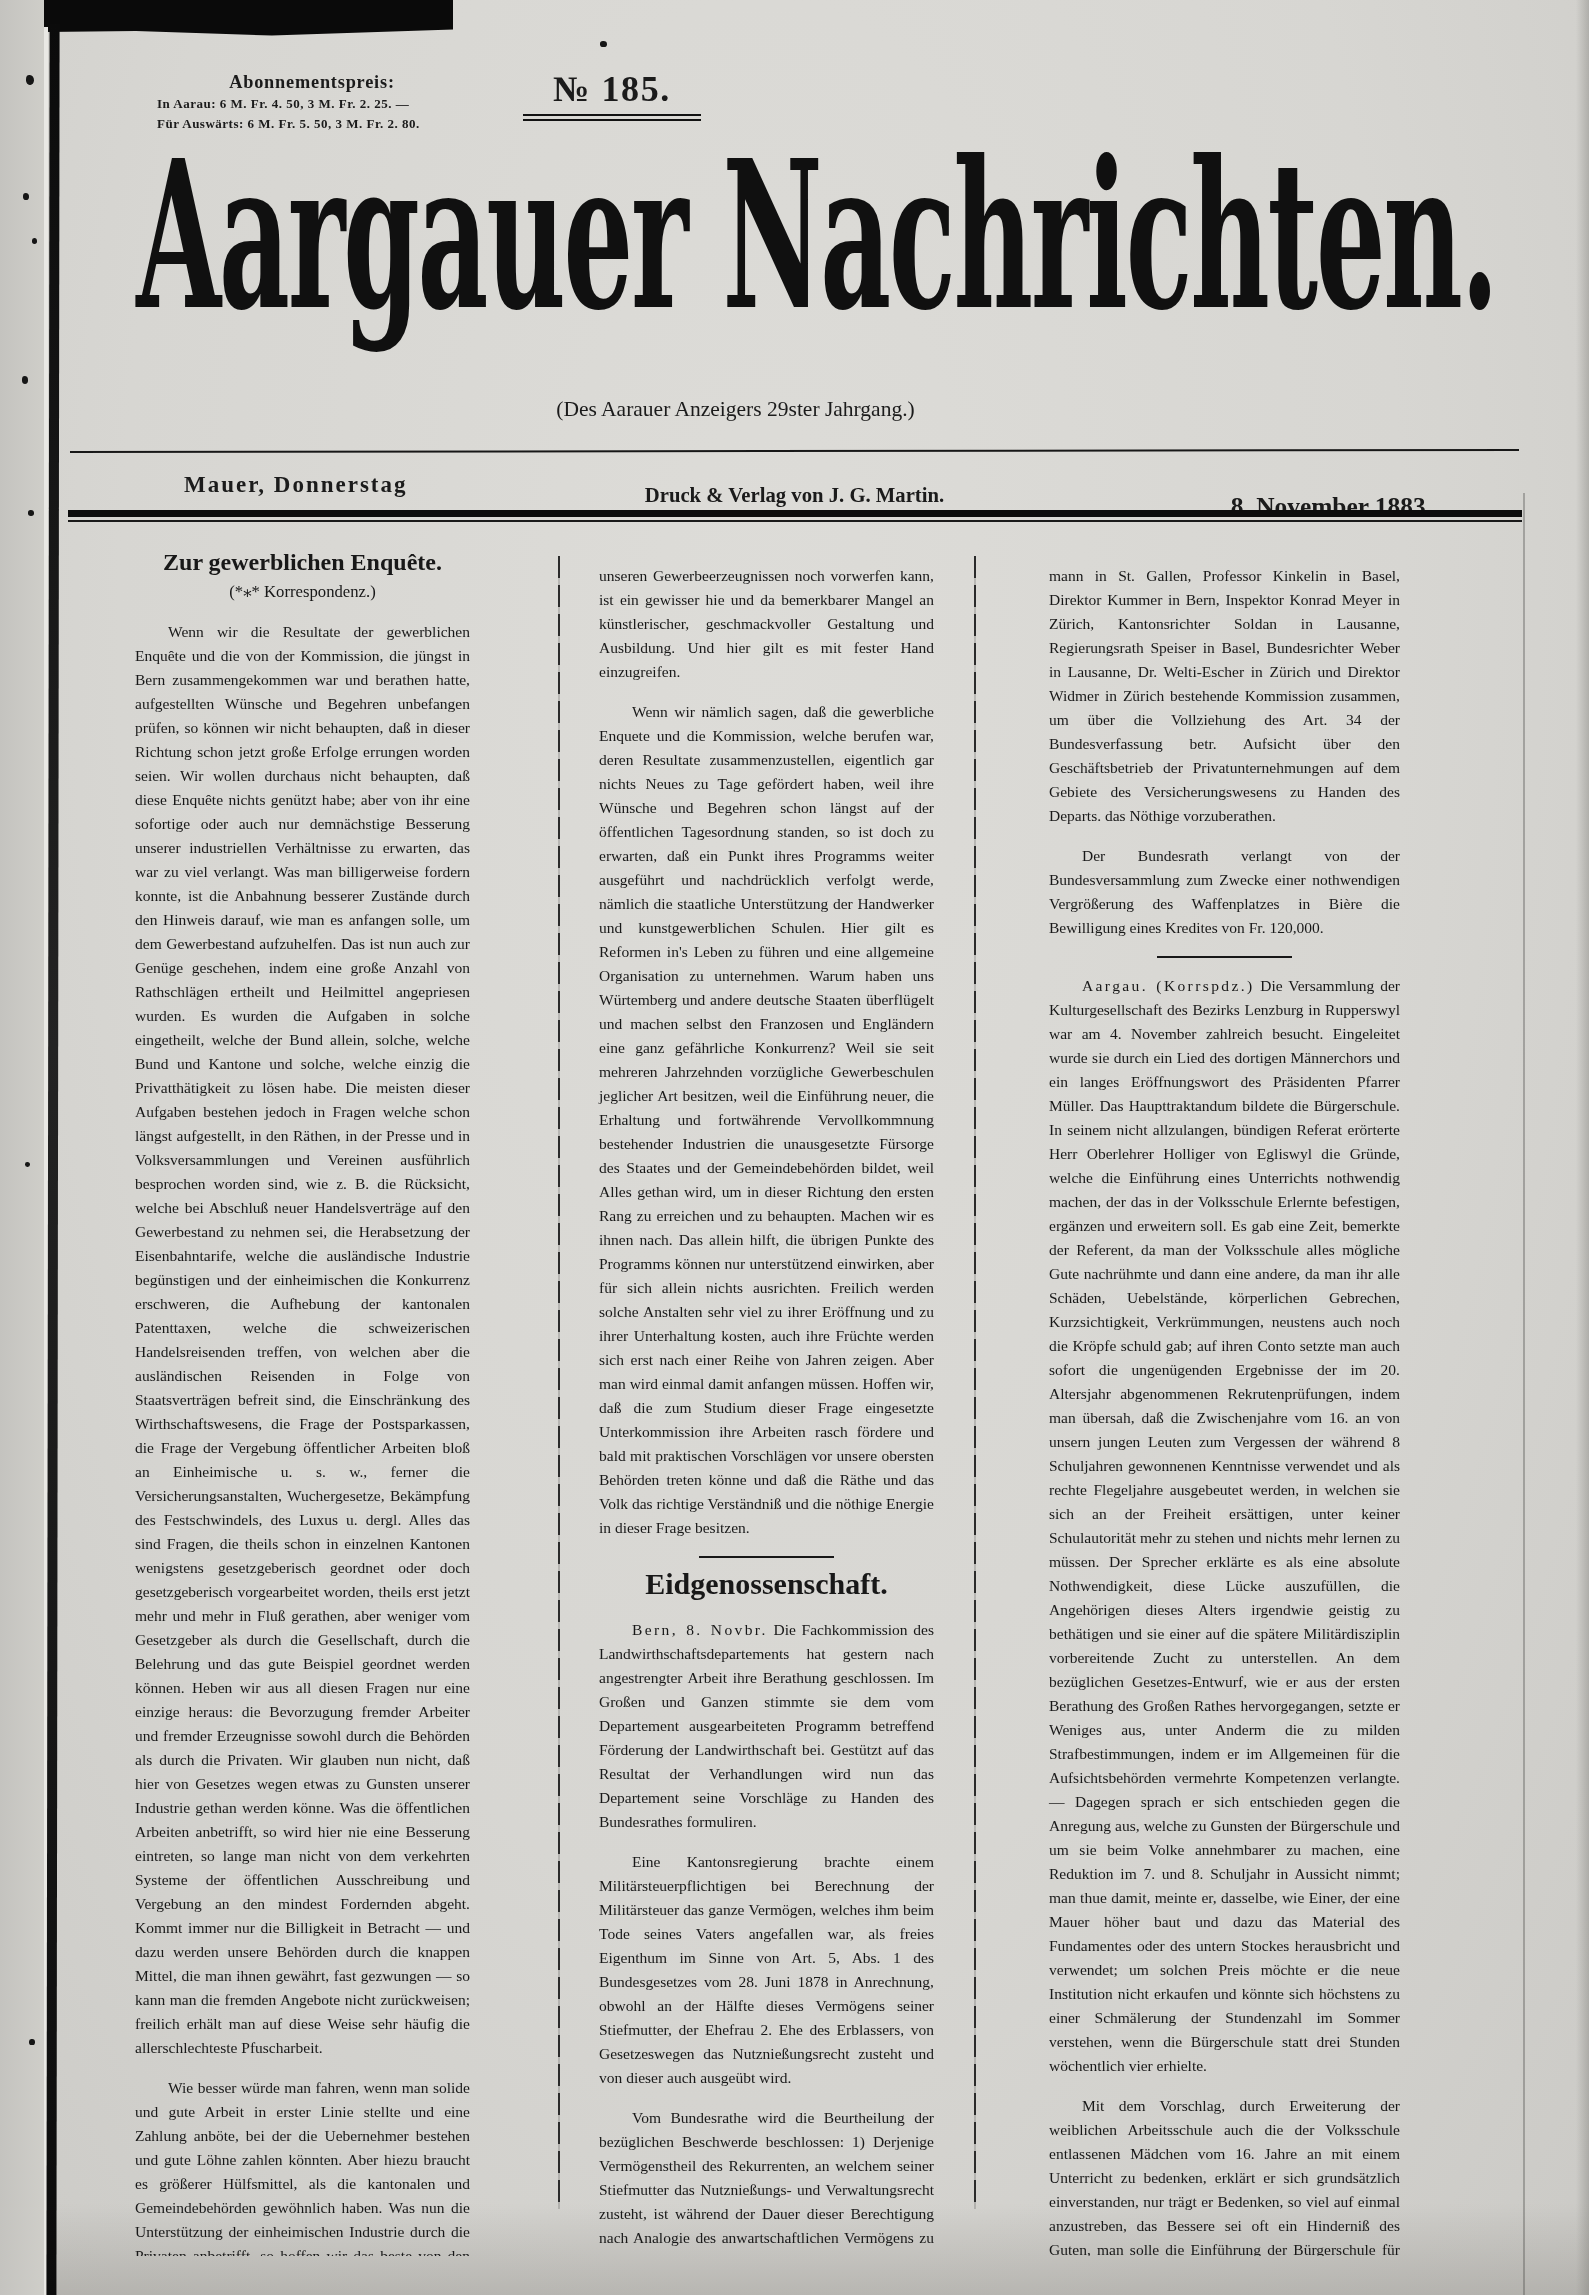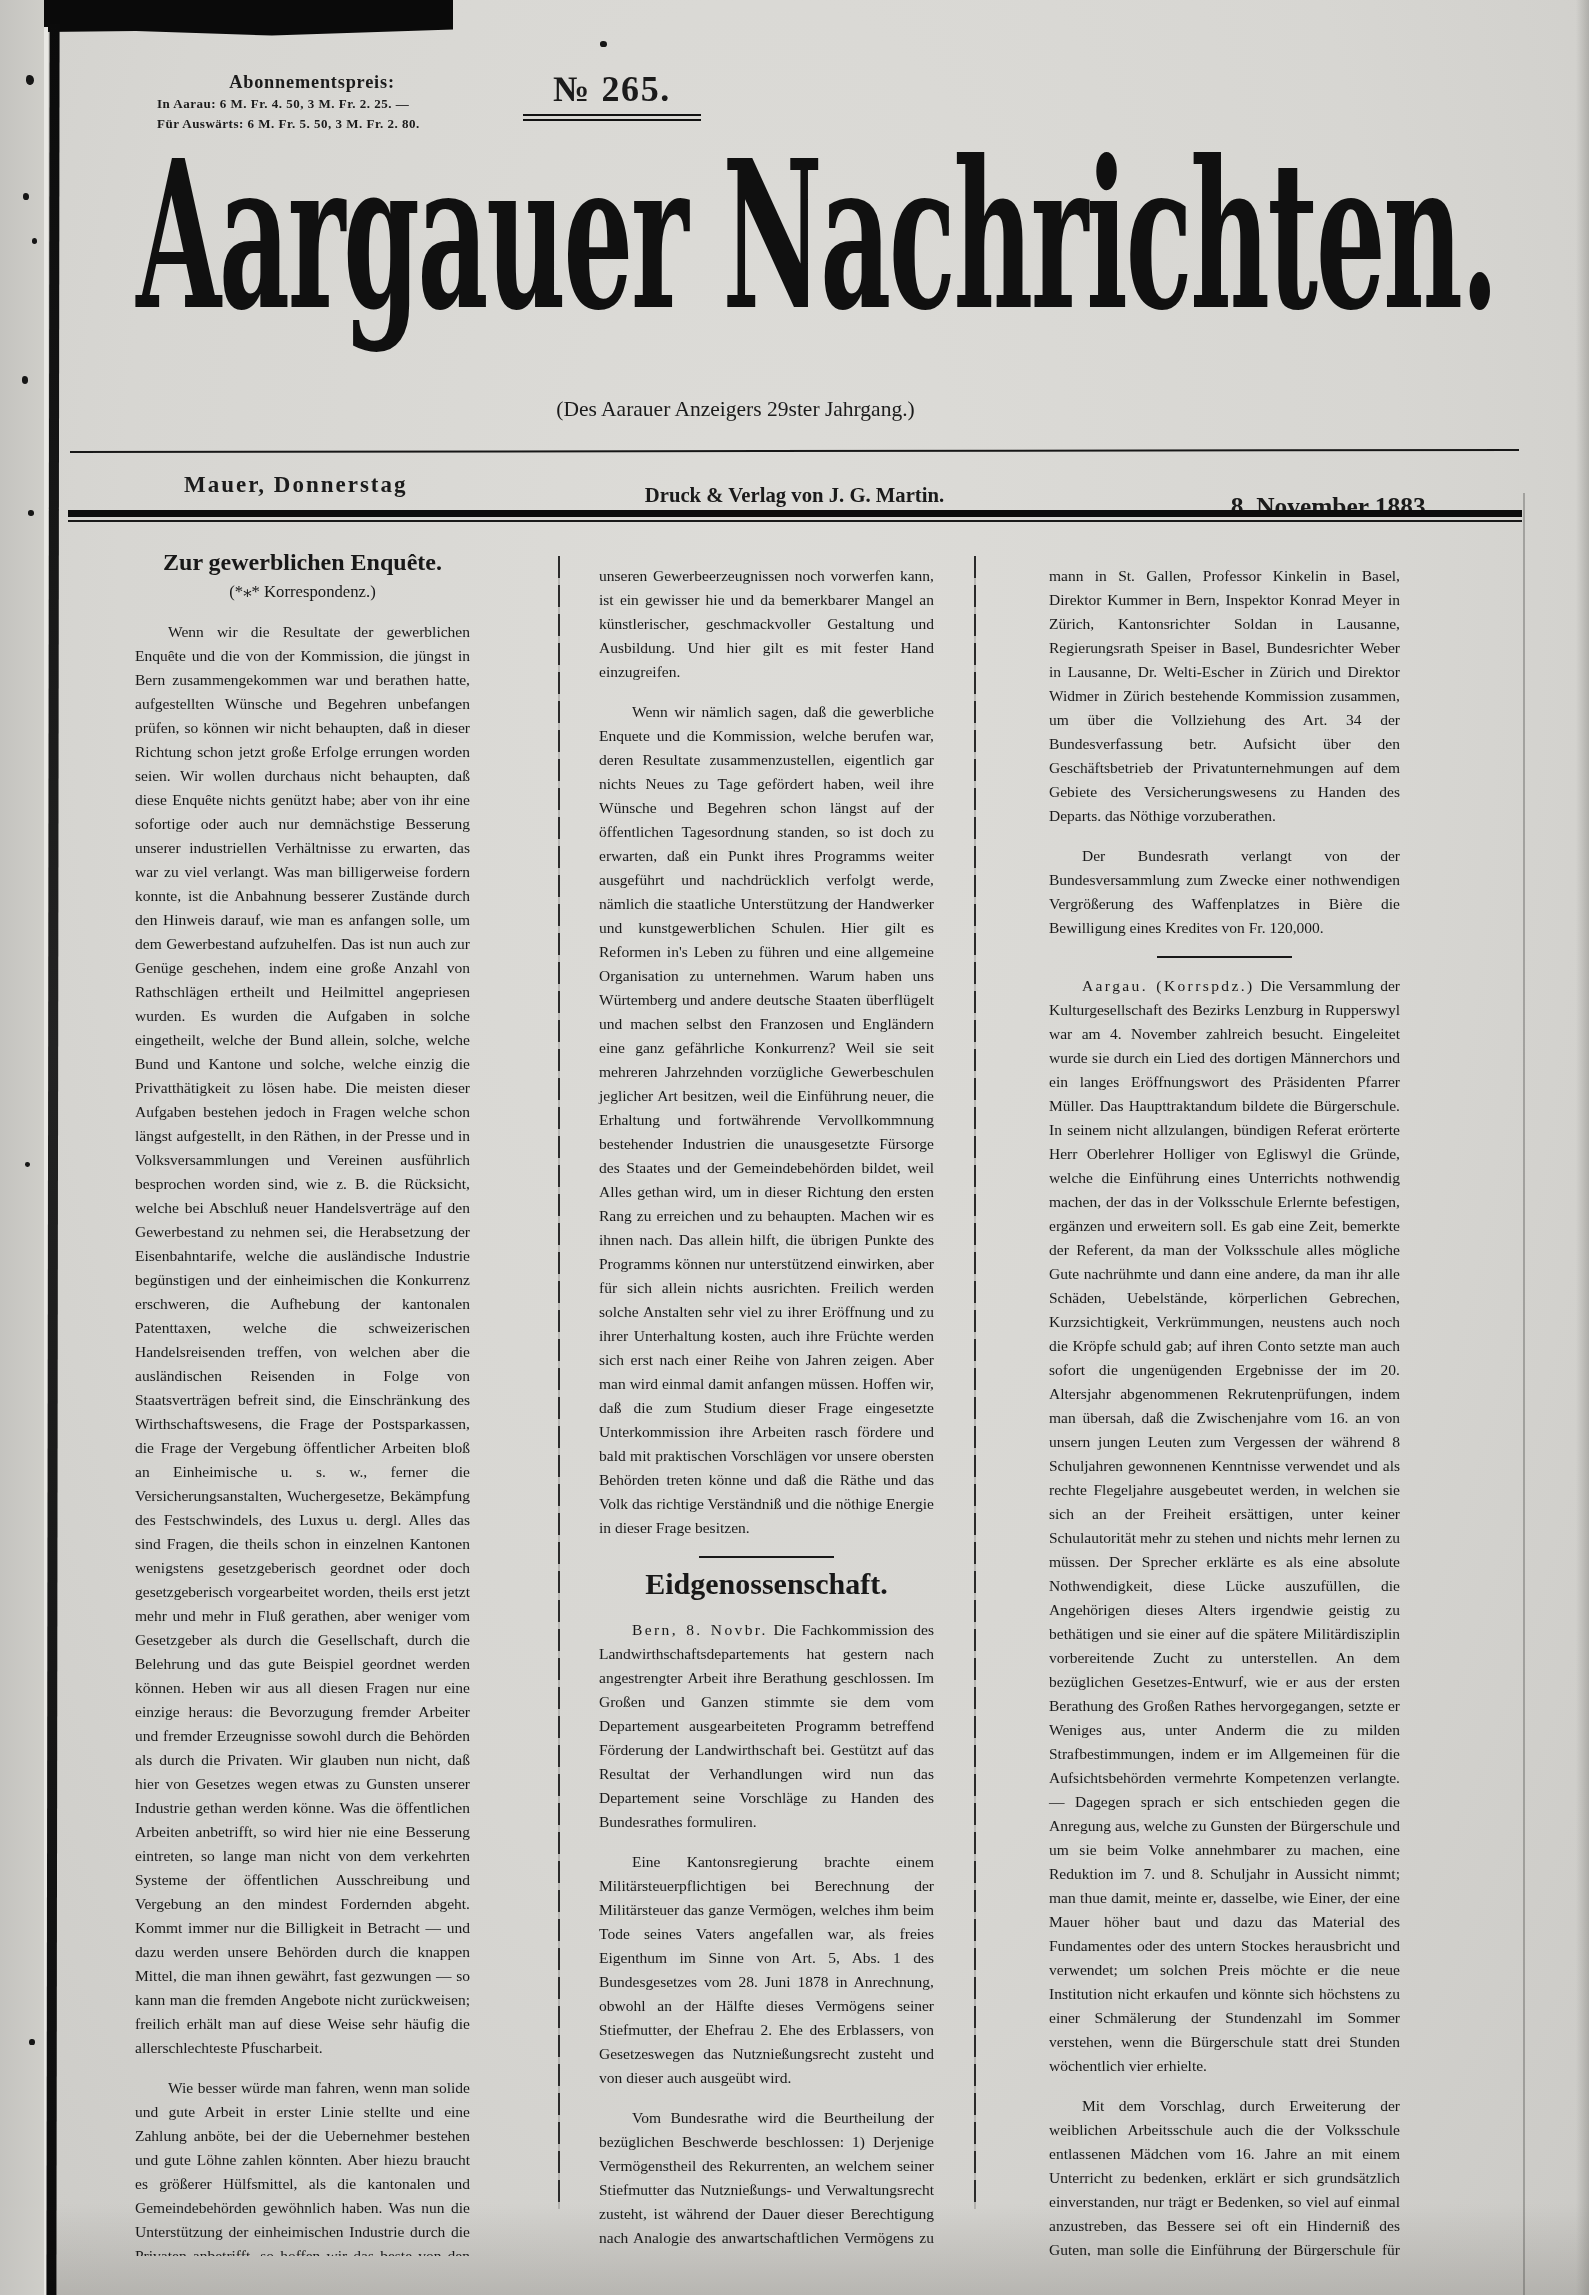--- a/index.html
+++ b/index.html
@@ -81,21 +81,21 @@
   <div class="speck" style="left:600px;top:41px;width:7.2px;height:6.4px;"></div>
   <div class="speck" style="left:25px;top:1162px;width:4.8px;height:4.8px;"></div>
   <div class="speck" style="left:29px;top:2039px;width:5.6px;height:6.4px;"></div>
 
   <div class="sub-box box-left">
     <div class="box-title">Abonnementspreis:</div>
     <div class="box-line">In Aarau: 6 M. Fr. 4. 50, 3 M. Fr. 2. 25. —</div>
     <div class="box-line">Für Auswärts: 6 M. Fr. 5. 50, 3 M. Fr. 2. 80.</div>
   </div>
 
-  <div class="issue">№ 265.</div>
+  <div class="issue">№ 185.</div>
 
 
   <h1 class="masthead">Aargauer Nachrichten.</h1>
   <div class="subtitle">(Des Aarauer Anzeigers 29ster Jahrgang.)</div>
 
   <div class="rule-thin"></div>
 
   <div class="dl-place">Mauer, Donnerstag</div>
   <div class="dl-pub">Druck &amp; Verlag von J. G. Martin.</div>
   <div class="dl-date">8. November 1883.</div>

